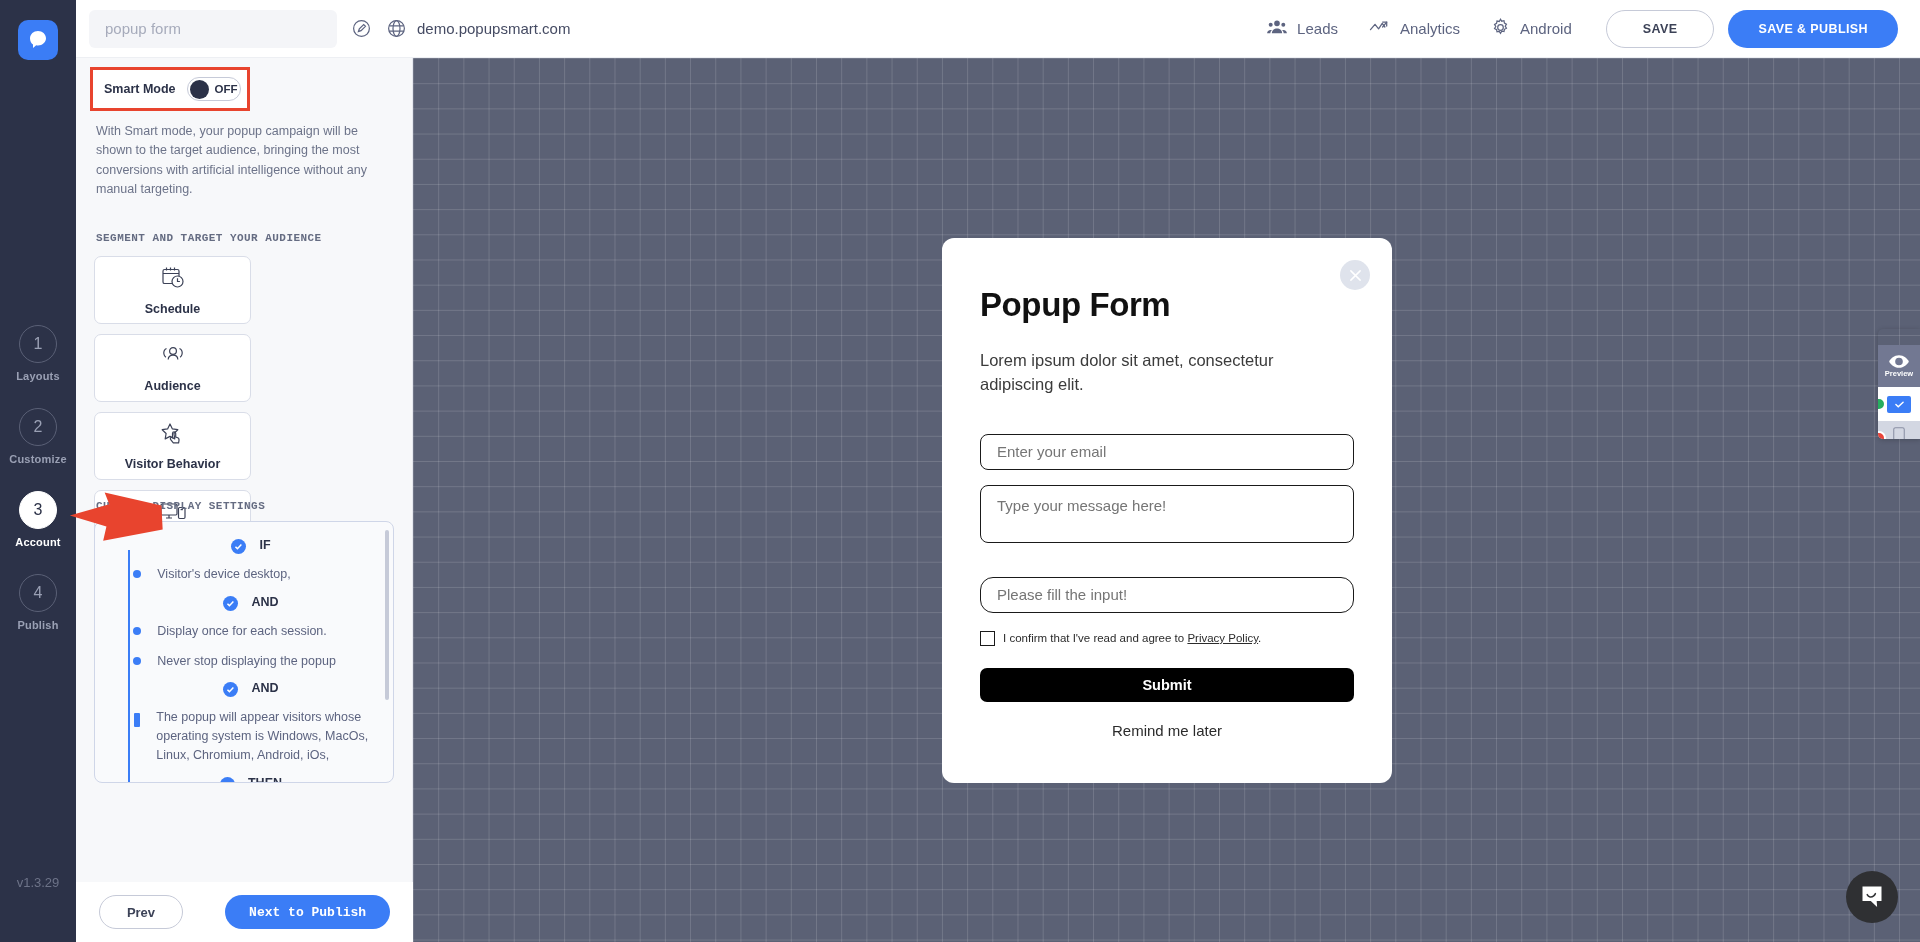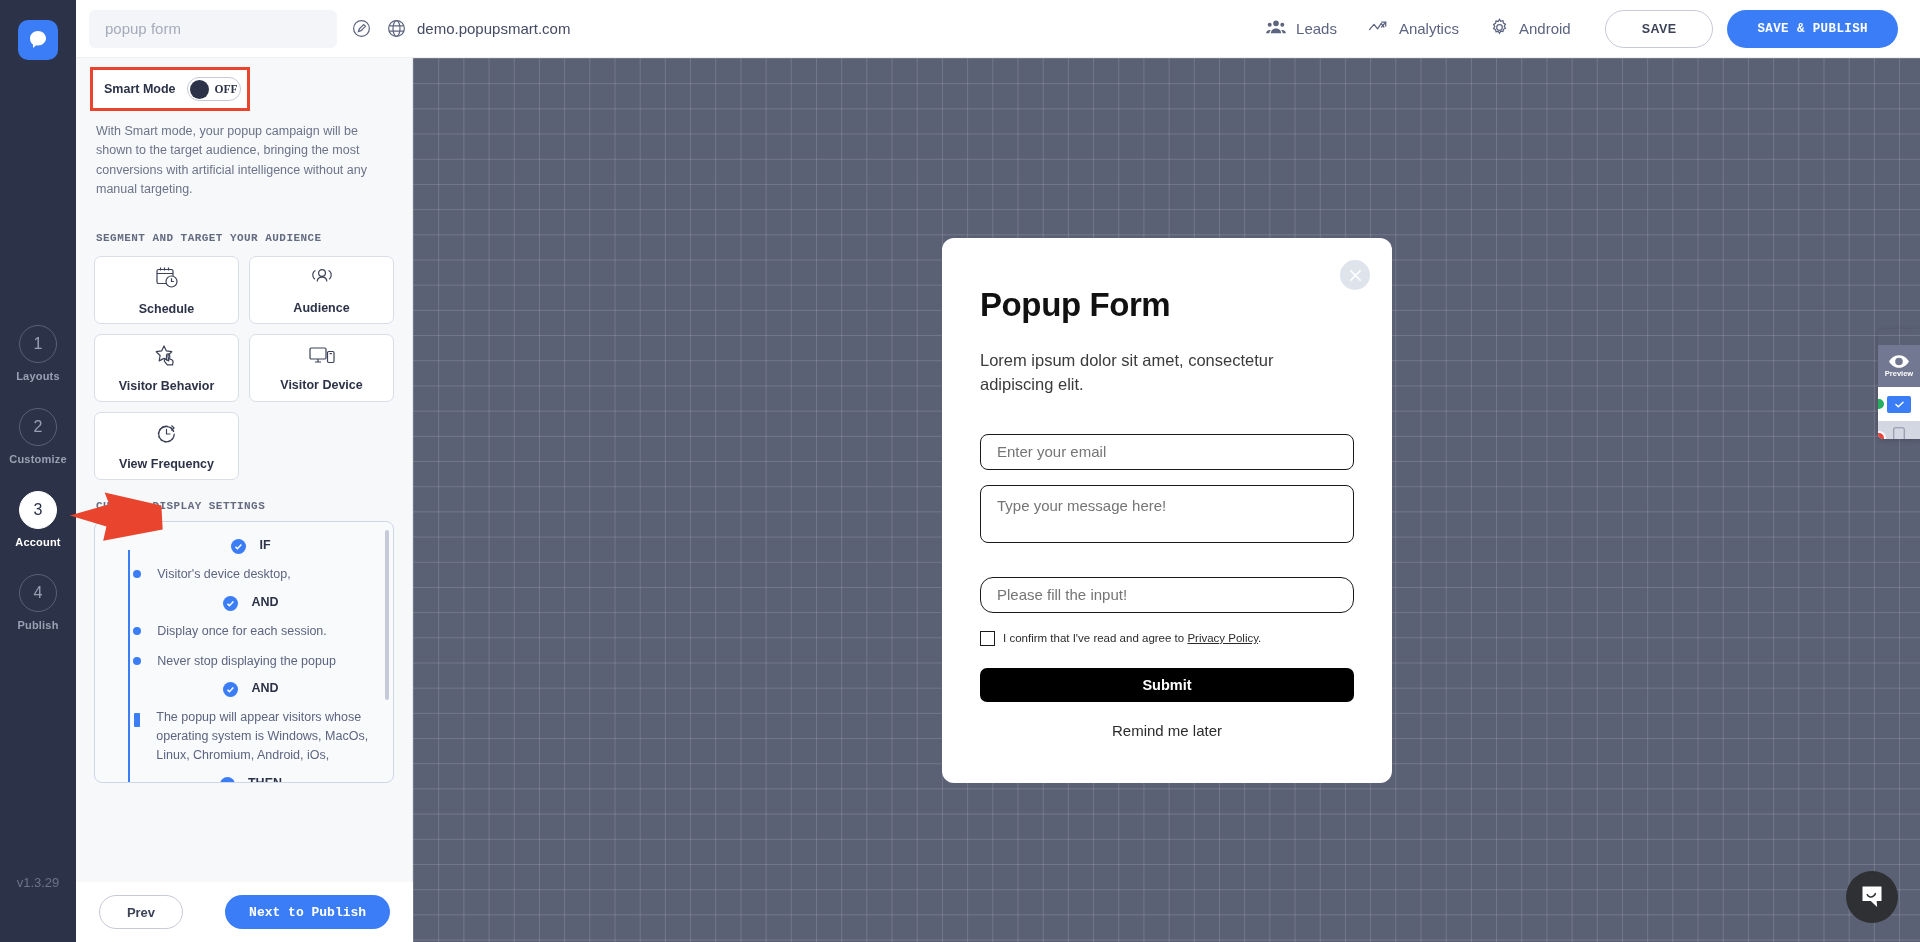--- a/index.html
+++ b/index.html
@@ -60,54 +60,54 @@
   .btn-save {
     margin-left: 34px; height: 38px; padding: 0 36px; border-radius: 19px;
     border: 1px solid #c6cad8; background: #fff; color: #3c4257;
     font-size: 12.5px; font-weight: 700; letter-spacing: .4px; cursor: pointer;
     font-family: "Liberation Sans", sans-serif;
   }
   .btn-publish {
     margin-left: 14px; height: 38px; padding: 0 30px; border-radius: 19px;
     border: none; background: #3b7df6; color: #fff;
     font-size: 12.5px; font-weight: 700; letter-spacing: .4px; cursor: pointer;
-    font-family: Liberation Mono, monospace;
+    font-family: Liberation Sans, sans-serif;
   }
 
   
   .panel {
     position: absolute; left: 76px; top: 58px; width: 337px; bottom: 0;
     background: #f7f8fa; border-right: 1px solid #e6e8ef;
   }
   .panel-scroll { position: absolute; inset: 0 0 60px 0; overflow: hidden; }
   .smart-box {
     position: absolute; left: 14px; top: 9px; width: 160px; height: 44px;
     border: 3px solid #e8442e; background: #fff;
     display: flex; align-items: center; padding-left: 11px;
   }
   .smart-label { font-size: 12.5px; font-weight: 700; color: #2c3248; }
   .toggle {
     margin-left: 11px; width: 54px; height: 24px; border-radius: 12px;
     border: 1px solid #c6cad8; background: #fff;
     display: flex; align-items: center; position: relative; cursor: pointer;
   }
   .toggle-knob { width: 19px; height: 19px; border-radius: 50%; background: #2c3248; margin-left: 2px; }
-  .toggle-txt { font-size: 11.5px; font-weight: 700; color: #2c3248; margin-left: 6px; font-family: Liberation Serif, serif; }
+  .toggle-txt { font-size: 11.5px; font-weight: 700; color: #2c3248; margin-left: 6px; }
   .smart-desc {
     position: absolute; left: 20px; top: 64px; width: 290px;
     font-size: 12.5px; line-height: 1.55; color: #6c7389;
   }
   .sec-title {
     position: absolute; left: 20px; font-size: 11px; font-weight: 700;
     letter-spacing: .45px; color: #656c82; font-family: Liberation Mono, monospace;
   }
   .cards { position: absolute; left: 18px; top: 198px; width: 300px;
            display: flex; flex-wrap: wrap; gap: 10px; }
   .card {
-    width: 145px; height: 68px; background: #fff; border: 1px solid #d9dde8;
+    width: 157px; height: 68px; background: #fff; border: 1px solid #d9dde8;
     border-radius: 7px; display: flex; flex-direction: column;
     align-items: center; justify-content: center; gap: 6px; cursor: pointer;
   }
   .card-label { font-size: 12.5px; font-weight: 700; color: #2c3248; }
   .cond-box {
     position: absolute; left: 18px; top: 463px; width: 300px; height: 262px;
     background: #f9fafc; border: 1px solid #cfd6e8; border-radius: 8px;
     overflow: hidden;
   }
   .cond-inner { position: relative; padding: 16px 12px 0 12px; }

